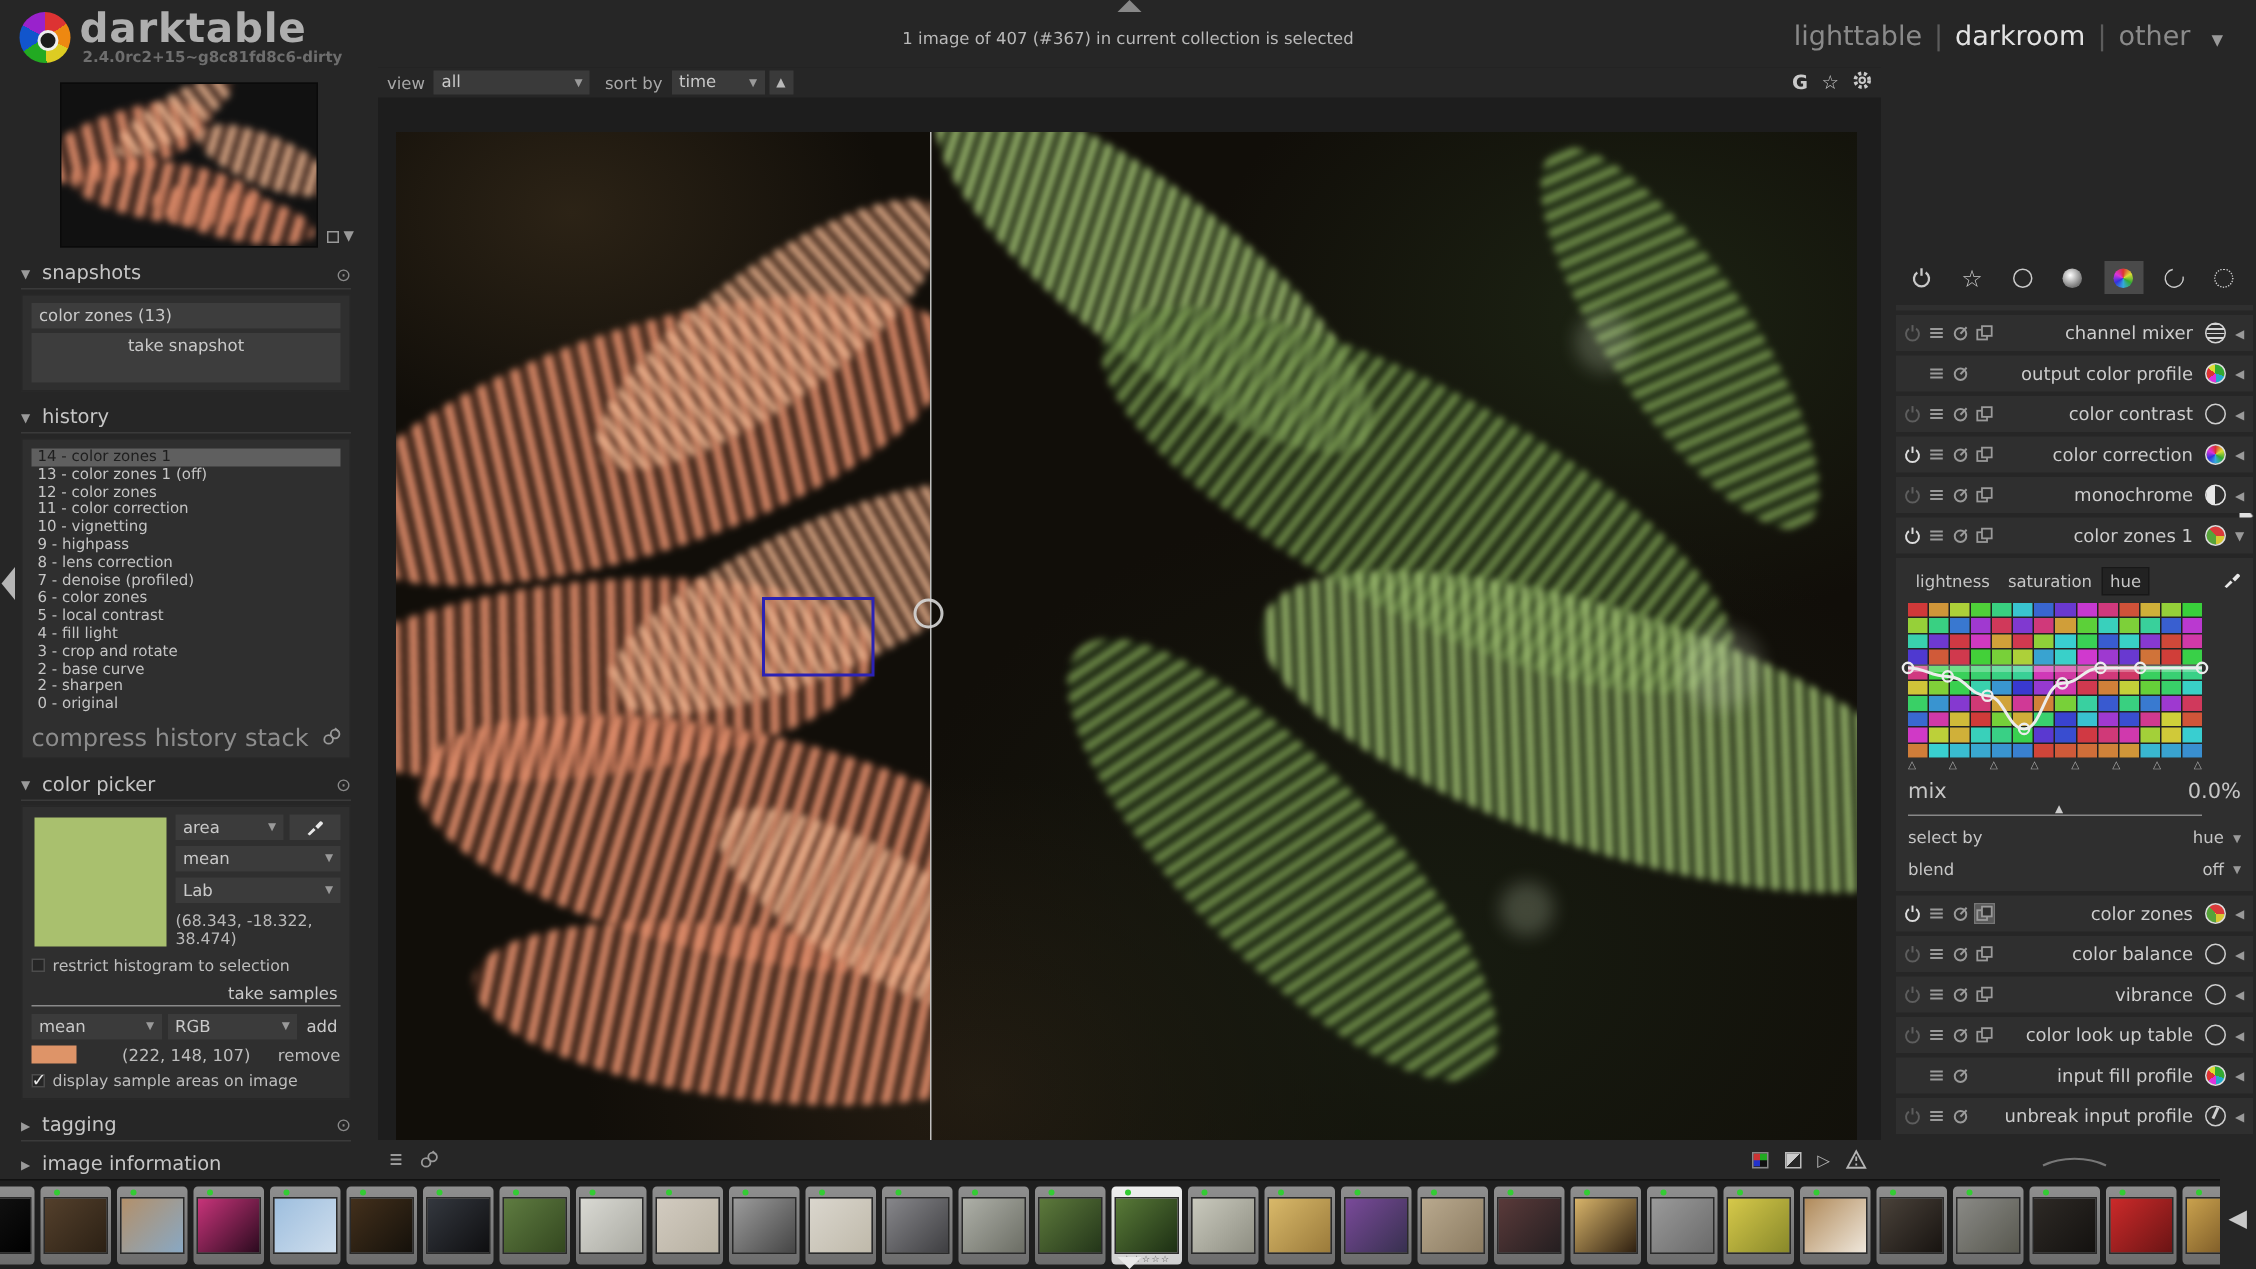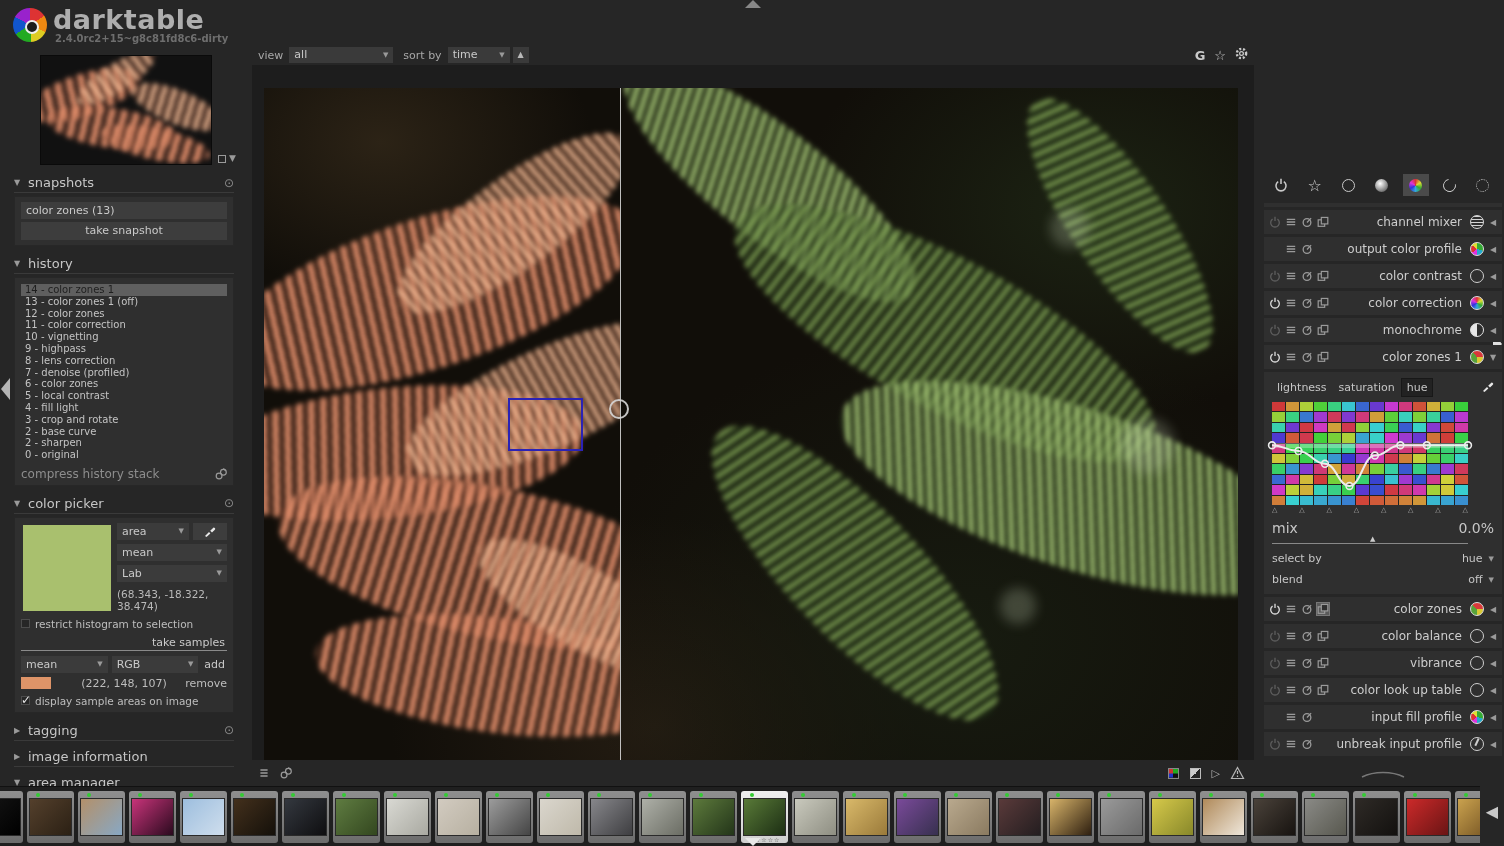--- a/index.html
+++ b/index.html
@@ -22,24 +22,24 @@
   #navthumb{position:absolute;left:40px;top:10px;width:172px;height:110px;background:#111;border:1px solid #0a0a0a;overflow:hidden}
   #nav-expand{position:absolute;left:218px;top:108px;font-size:9px;color:#9a9a9a}
   .sq-ico{display:inline-block;width:8px;height:8px;border:1px solid #9a9a9a;margin-right:3px;vertical-align:middle}
   .section{margin:0 14px 0 14px}
   .sec-head{display:flex;align-items:center;height:20px;border-bottom:1px solid #3a3a3a;font-size:13px;color:#c6c6c6}
   .sec-head .tri{font-size:8px;color:#9a9a9a;width:14px}
   .sec-head .ttl{flex:1}
   .sec-head .hico{color:#8a8a8a;font-size:12px}
   .sec-body{background:#2f2f2f;border:1px solid #272727;padding:5px 6px;margin:3px 0 8px 0}
   .rowitem{background:#3d3d3d;height:17px;line-height:17px;font-size:11px;color:#c9c9c9;padding:0 5px;margin-bottom:3px}
-  .btn{background:#3d3d3d;height:18px;line-height:17px;font-size:11px;color:#c9c9c9;text-align:center}
+  .btn{background:#3d3d3d;height:33px;line-height:17px;font-size:11px;color:#c9c9c9;text-align:center}
   .hist-item{font-size:10px;line-height:11.8px;color:#c4c4c4;padding:0 4px;white-space:nowrap}
   .hist-item.sel{background:#5f5f5f;color:#1e1e1e}
-  .hist-foot{display:flex;align-items:center;margin-top:6px;font-size:12px;color:#8d8d8d}
+  .hist-foot{display:flex;align-items:center;margin-top:6px;font-size:16px;color:#8d8d8d}
   .hist-foot .lbl{flex:1}
   
   .cp-grid{display:flex}
   .cp-swatch{width:88px;height:86px;margin:2px 6px 2px 2px}
   .cp-right{flex:1;display:flex;flex-direction:column;gap:4px}
   .dd{background:#3b3b3b;height:17px;line-height:17px;font-size:11px;color:#c9c9c9;padding:0 5px;display:flex}
   .dd .v{flex:1}
   .dd .c{font-size:7px;color:#9a9a9a;line-height:17px}
   .cp-row1{display:flex;gap:4px}
   .cp-row1 .dd{flex:1}
@@ -152,20 +152,24 @@
   .tstars{position:absolute;left:0;bottom:0px;width:100%;text-align:center;font-size:6px;color:#555;letter-spacing:1px}
   svg{overflow:visible}
 </style>
 </head>
 <body>
 
 <div id="topbar">
   <div id="logo"></div>
   <div id="app-title">darktable</div>
   <div id="app-version">2.4.0rc2+15~g8c81fd8c6-dirty</div>
+  <div id="status">1 image of 407 (#367) in current collection is selected</div>
+  <div id="modes">
+    <span>lighttable</span><span class="sep">|</span><span class="active">darkroom</span><span class="sep">|</span><span>other</span><span class="caret">▼</span>
+  </div>
   <div class="edge-tri" style="left:745px;top:0;width:0;height:0;border-left:8px solid transparent;border-right:8px solid transparent;border-bottom:8px solid #888"></div>
 </div>
 
 <div id="left">
   <div class="edge-tri" style="left:1px;top:333px;width:0;height:0;border-top:11px solid transparent;border-bottom:11px solid transparent;border-right:9px solid #b5b5b5"></div>
 
   <div id="navthumb">
     <div class="fr sal" style="left:-18px;top:18px;width:120px;height:42px;transform:rotate(-18deg)"></div>
     <div class="fr sal2" style="left:30px;top:8px;width:90px;height:28px;transform:rotate(-32deg)"></div>
     <div class="fr sal" style="left:6px;top:52px;width:130px;height:40px;transform:rotate(8deg)"></div>

